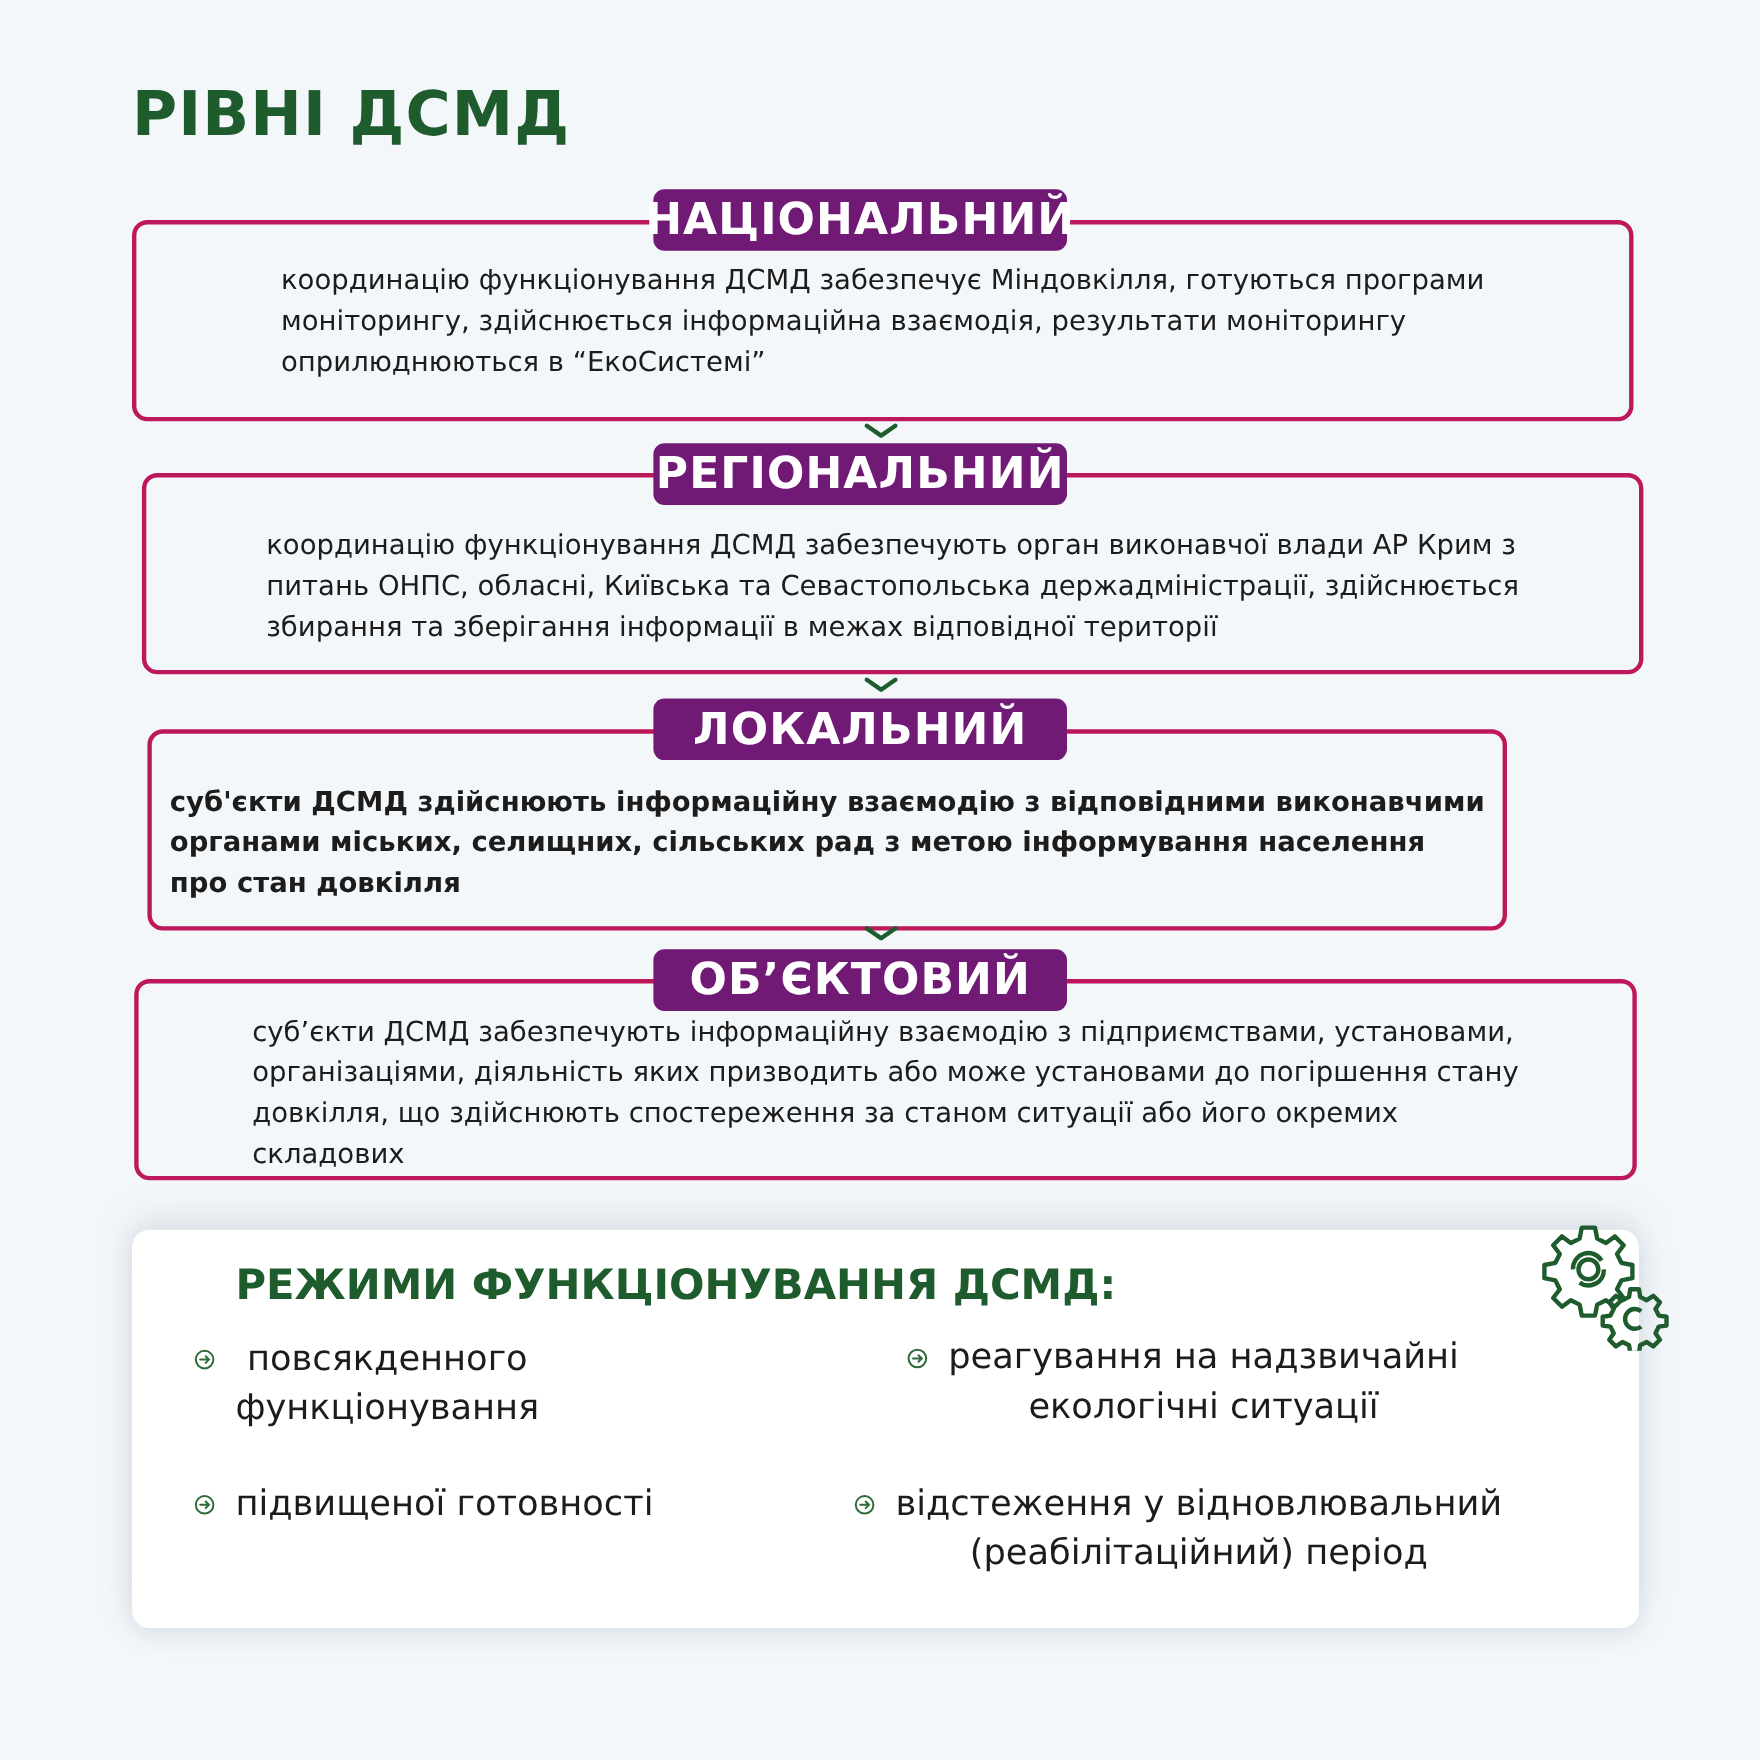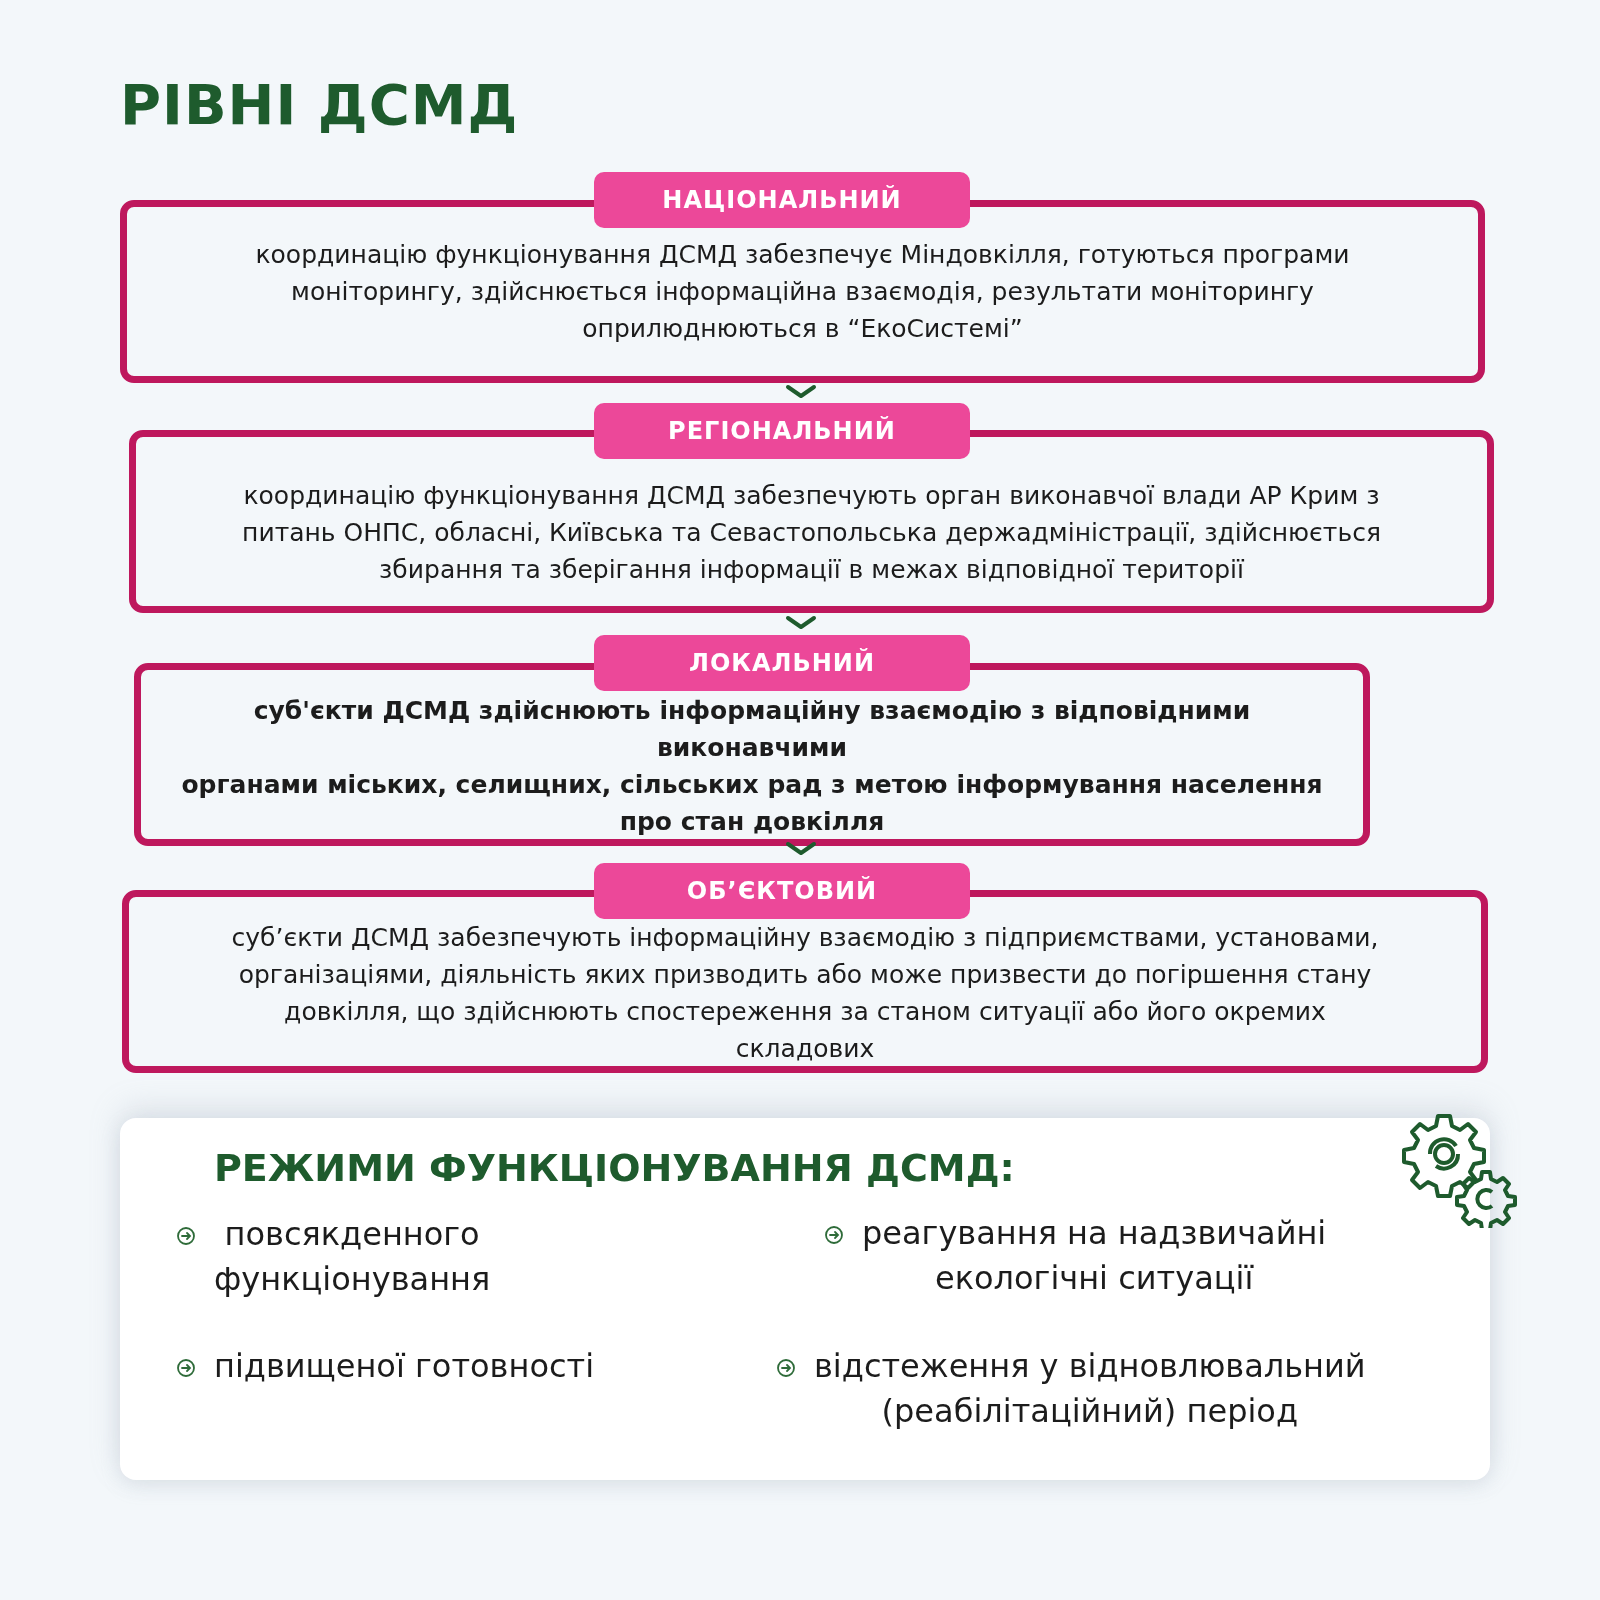--- a/index.html
+++ b/index.html
@@ -14,44 +14,44 @@
   .page-title {
     position: absolute;
     left: 120px; top: 72px;
     font-size: 56px;
     font-weight: bold;
     color: #1e5b2d;
     letter-spacing: 1px;
   }
   .level-box {
     position: absolute;
-    border: 7px solid #be185d;
+    border: 4px solid #be185d;
     border-radius: 14px;
     background: #f3f7fa;
     display: flex;
     align-items: center;
     justify-content: center;
-    text-align: center;
+    text-align: left;
   }
   .level-text {
     font-size: 25px;
     line-height: 37px;
     color: #1c1c1c;
     padding: 0 14px;
   }
   .level-badge {
     position: absolute;
     left: 594px;
     width: 376px;
     height: 56px;
-    background: #ec4899;
+    background: #701a75;
     border-radius: 10px;
     color: #ffffff;
     font-weight: bold;
-    font-size: 24px;
+    font-size: 40px;
     display: flex;
     align-items: center;
     justify-content: center;
     letter-spacing: 1px;
   }
   .connector {
     position: absolute;
     left: 784px;
     width: 34px;
     height: 16px;
@@ -134,21 +134,21 @@
 </div>
 <div class="level-badge" style="top:635px;">ЛОКАЛЬНИЙ</div>
 
 <svg class="connector" style="top:841px;" viewBox="0 0 34 16">
   <polyline points="4,3 17,12 30,3" fill="none" stroke="#1e5b2d" stroke-width="4" stroke-linecap="round" stroke-linejoin="round"></polyline>
 </svg>
 
 <div class="level-box" style="left:122px; top:890px; width:1366px; height:183px; padding-top:22px;">
   <div class="level-text">
     <div>суб’єкти ДСМД забезпечують інформаційну взаємодію з підприємствами, установами,</div>
-    <div>організаціями, діяльність яких призводить або може призвести до погіршення стану</div>
+    <div>організаціями, діяльність яких призводить або може установами до погіршення стану</div>
     <div>довкілля, що здійснюють спостереження за станом ситуації або його окремих</div>
     <div>складових</div>
   </div>
 </div>
 <div class="level-badge" style="top:863px;border-radius:10px;">ОБ’ЄКТОВИЙ</div>
 
 <div class="modes-card"></div>
 <div class="modes-title">РЕЖИМИ ФУНКЦІОНУВАННЯ ДСМД:</div>
 
 <svg class="gears" viewBox="0 0 118 118">

